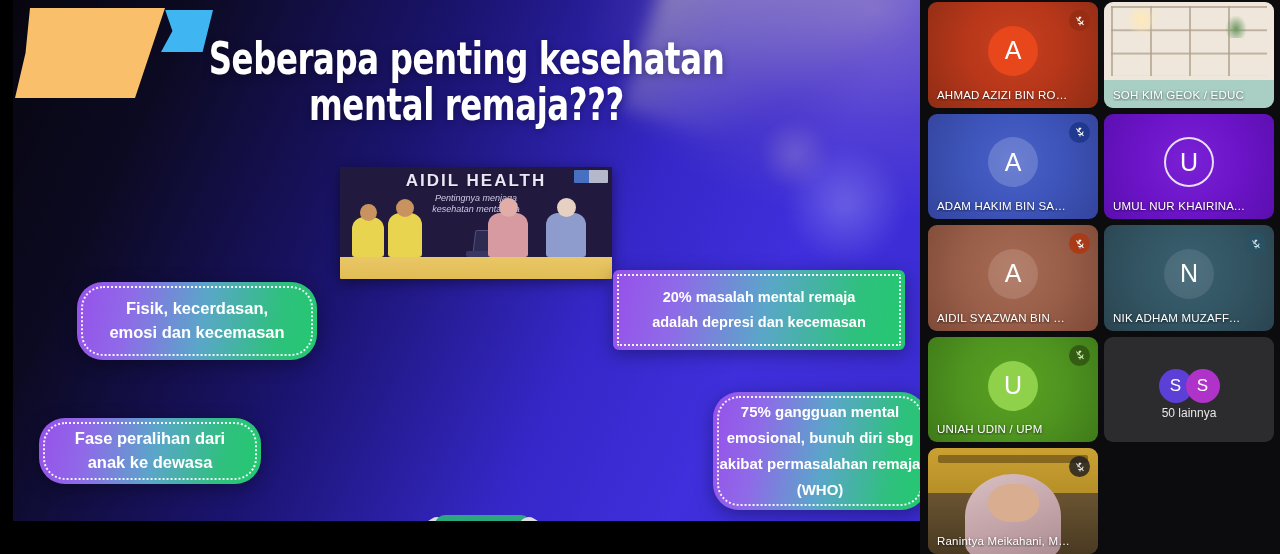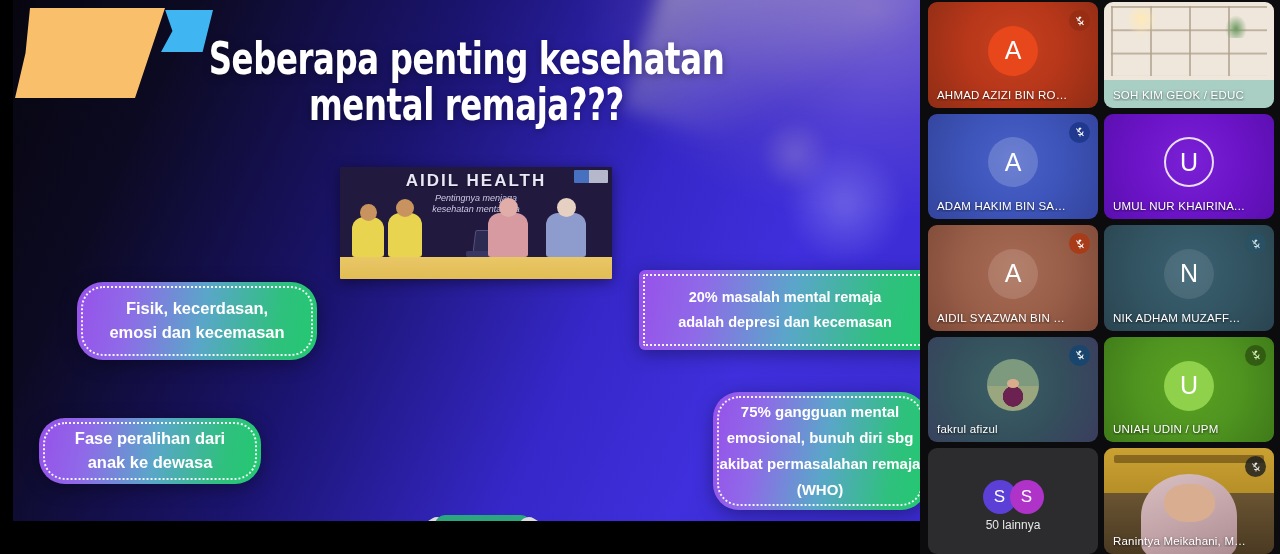--- a/index.html
+++ b/index.html
@@ -116,21 +116,21 @@
     border-radius: 26px;
     color: #ffffff; font-weight: 700;
     display: flex; align-items: center; justify-content: center;
     text-align: center; white-space: pre-line;
     box-shadow: 0 4px 18px rgba(0,0,0,0.35);
     outline: 2px dotted rgba(255,255,255,0.92);
     outline-offset: -6px;
   }
   #bubble-1 { left: 64px;  top: 282px; width: 240px; height: 78px;  font-size: 16.5px; line-height: 1.45; }
   #bubble-2 { left: 26px;  top: 418px; width: 222px; height: 66px;  font-size: 16.5px; line-height: 1.45; }
-  #bubble-3 { left: 626px; top: 270px; width: 292px; height: 80px;  font-size: 14.5px; line-height: 1.7; border-radius: 6px; }
+  #bubble-3 { left: 600px; top: 270px; width: 292px; height: 80px;  font-size: 14.5px; line-height: 1.7; border-radius: 6px; }
   #bubble-4 { left: 700px; top: 392px; width: 214px; height: 118px; font-size: 15px; line-height: 1.72; }
 
   
   #rail {
     position: absolute; left: 920px; top: 0; width: 360px; height: 554px;
     background: #0c0c0e; padding: 2px 6px 0 8px;
     display: grid; grid-template-columns: 1fr 1fr; grid-template-rows: repeat(5, 1fr);
     gap: 6px;
   }
   .tile {
@@ -367,31 +367,20 @@
       <div class="mic" style="background:rgba(42,82,100,0.9);">
         <svg viewBox="0 0 24 24" fill="#cfe3ea">
             <path d="M12 3a3 3 0 0 0-3 3v5.2l6-6V6a3 3 0 0 0-3-3z"></path>
             <path d="M17 11a5 5 0 0 1-7.6 4.3l-1.5 1.5A7 7 0 0 0 11 18v3h2v-3a7 7 0 0 0 6-6.9h-2z"></path>
             <path d="M5 4.3 3.6 5.7l3.4 3.4V11a5 5 0 0 0 .5 2.2l1.5-1.5A3 3 0 0 1 9 11V11l9.3 9.3 1.4-1.4z"></path>
           </svg>
       </div>
       <div class="name">NIK ADHAM MUZAFFAR ...</div>
     </div>
 
-    <div class="tile bg-dteal">
-      <div class="vid-avatar-photo"></div>
-      <div class="mic" style="background:rgba(24,70,110,0.95);">
-        <svg viewBox="0 0 24 24" fill="#fff">
-            <path d="M12 3a3 3 0 0 0-3 3v5.2l6-6V6a3 3 0 0 0-3-3z"></path>
-            <path d="M17 11a5 5 0 0 1-7.6 4.3l-1.5 1.5A7 7 0 0 0 11 18v3h2v-3a7 7 0 0 0 6-6.9h-2z"></path>
-            <path d="M5 4.3 3.6 5.7l3.4 3.4V11a5 5 0 0 0 .5 2.2l1.5-1.5A3 3 0 0 1 9 11V11l9.3 9.3 1.4-1.4z"></path>
-          </svg>
-      </div>
-      <div class="name">fakrul afizul</div>
-    </div>
 
     <div class="tile bg-green">
       <div class="avatar" style="background:#8fd14a;">U</div>
       <div class="mic" style="background:rgba(48,88,18,0.9);">
         <svg viewBox="0 0 24 24" fill="#d8efb8">
             <path d="M12 3a3 3 0 0 0-3 3v5.2l6-6V6a3 3 0 0 0-3-3z"></path>
             <path d="M17 11a5 5 0 0 1-7.6 4.3l-1.5 1.5A7 7 0 0 0 11 18v3h2v-3a7 7 0 0 0 6-6.9h-2z"></path>
             <path d="M5 4.3 3.6 5.7l3.4 3.4V11a5 5 0 0 0 .5 2.2l1.5-1.5A3 3 0 0 1 9 11V11l9.3 9.3 1.4-1.4z"></path>
           </svg>
       </div>

